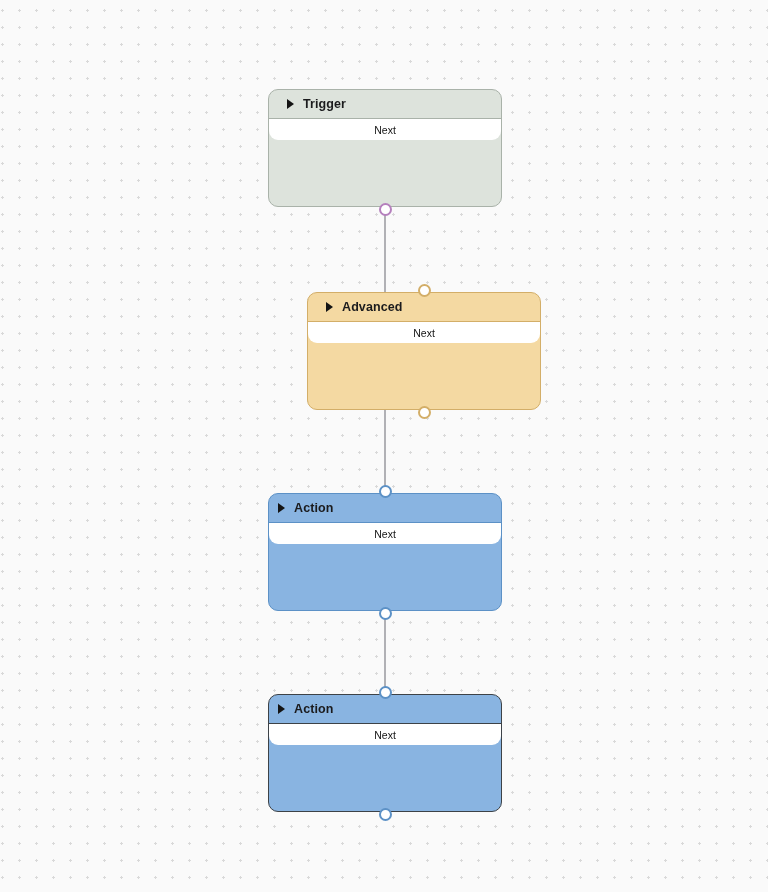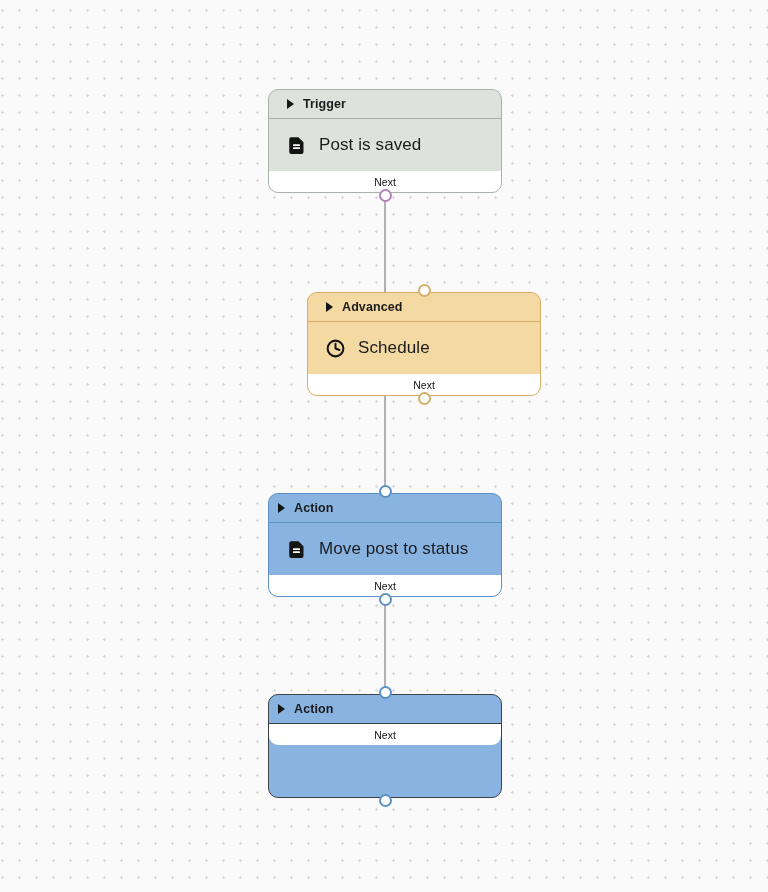--- a/index.html
+++ b/index.html
@@ -29,21 +29,21 @@
   }
   .edge--1 { top: 193px; height: 99px; }
   .edge--2 { top: 396px; height: 97px; }
   .edge--3 { top: 597px; height: 97px; }
 
   
   .node {
     position: absolute;
     left: 268px;
     width: 234px;
-    height: 104px;
+    height: 118px;
     border-radius: 10px;
     border: 1px solid;
     display: flex;
     flex-direction: column;
     z-index: 2;
   }
   .node--1 { top: 89px; }
   .node--2 { top: 292px; margin-left: 39px; }
   .node--3 { top: 493px; }
   .node--4 { top: 694px; }
@@ -130,71 +130,42 @@
 
   <div class="edge edge--1"></div>
   <div class="edge edge--2"></div>
   <div class="edge edge--3"></div>
 
   <div class="node node--1 node--trigger">
     <div class="node-header">
       <span class="disclosure"></span>
       <span>Trigger</span>
     </div>
-    <div class="node-body">
-      <span class="node-icon">
-        <svg viewBox="0 0 24 24">
-            <path fill="#141414" d="M6 2.5h8.2L20 8.3v11.2a2.3 2.3 0 0 1-2.3 2.3H6a2.3 2.3 0 0 1-2.3-2.3V4.8A2.3 2.3 0 0 1 6 2.5z"></path>
-            <rect x="8" y="10.6" width="8" height="1.9" rx="0.6" fill="#fff"></rect>
-            <rect x="8" y="14" width="8" height="1.9" rx="0.6" fill="#fff"></rect>
-          </svg>
-      </span>
-      <span class="node-title">Post is saved</span>
-    </div>
     <div class="node-footer">
       <span>Next</span>
     </div>
     <span class="handle handle--bottom handle--trigger-out"></span>
   </div>
 
   <div class="node node--2 node--advanced">
     <div class="node-header">
       <span class="disclosure"></span>
       <span>Advanced</span>
-    </div>
-    <div class="node-body">
-      <span class="node-icon">
-        <svg viewBox="0 0 24 24" fill="none" stroke="#141414" stroke-width="2.3">
-            <circle cx="12" cy="12" r="9"></circle>
-            <path d="M12 6.6V12l4.6 1.7" stroke-linecap="round" stroke-linejoin="round"></path>
-          </svg>
-      </span>
-      <span class="node-title">Schedule</span>
     </div>
     <div class="node-footer">
       <span>Next</span>
     </div>
     <span class="handle handle--top handle--advanced"></span>
     <span class="handle handle--bottom handle--advanced"></span>
   </div>
 
   <div class="node node--3 node--action">
     <div class="node-header">
       <span class="disclosure"></span>
       <span>Action</span>
-    </div>
-    <div class="node-body">
-      <span class="node-icon">
-        <svg viewBox="0 0 24 24">
-            <path fill="#141414" d="M6 2.5h8.2L20 8.3v11.2a2.3 2.3 0 0 1-2.3 2.3H6a2.3 2.3 0 0 1-2.3-2.3V4.8A2.3 2.3 0 0 1 6 2.5z"></path>
-            <rect x="8" y="10.6" width="8" height="1.9" rx="0.6" fill="#fff"></rect>
-            <rect x="8" y="14" width="8" height="1.9" rx="0.6" fill="#fff"></rect>
-          </svg>
-      </span>
-      <span class="node-title">Move post to status</span>
     </div>
     <div class="node-footer">
       <span>Next</span>
     </div>
     <span class="handle handle--top handle--action"></span>
     <span class="handle handle--bottom handle--action"></span>
   </div>
 
   <div class="node node--4 node--action node--selected">
     <div class="node-header">

